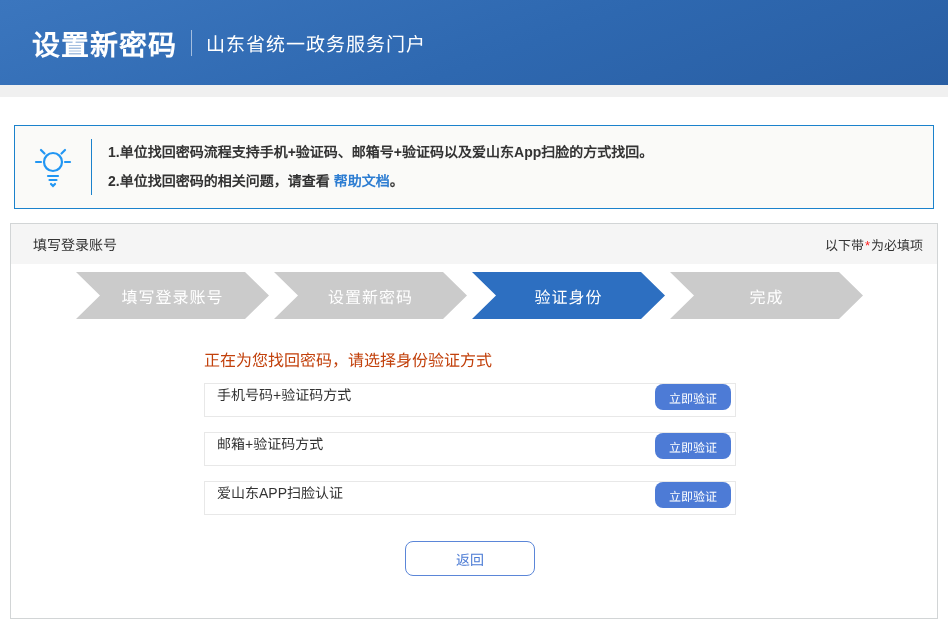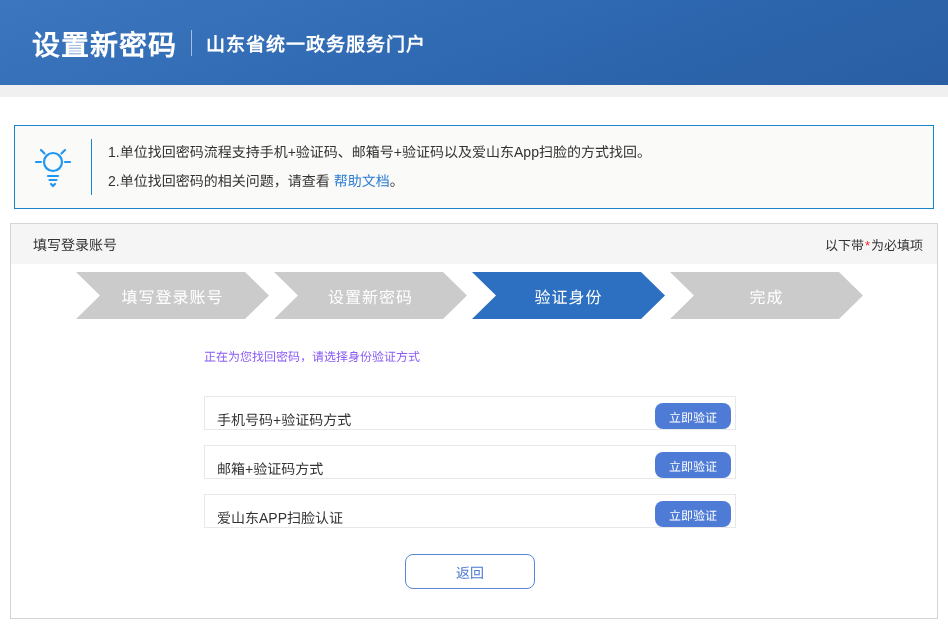--- a/index.html
+++ b/index.html
@@ -17,29 +17,29 @@
     color:#333;
   }
   
   .header{
     height:85px;
     background:linear-gradient(160deg,var(--header-g1) 0%,var(--header-g2) 55%,var(--header-g3) 100%);
     display:flex; align-items:center; padding-left:32px;
   }
   .header-title{color:#fff; font-size:28px; font-weight:bold; letter-spacing:1px;}
   .header-divider{width:1px; height:26px; background:rgba(255,255,255,.55); margin:0 14px;}
-  .header-subtitle{color:#fff; font-size:19px; font-weight:bold; letter-spacing:1px;}
+  .header-subtitle{color:#fff; font-size:19px; font-weight:normal; letter-spacing:1px;}
   .top-strip{height:12px; background:#f0f0f0;}
 
   
   .notice{
     margin:28px 14px 0; height:84px;
     border:1px solid var(--notice-border);
     background:#fafaf8;
-    display:flex; align-items:center;
+    display:flex; align-items:center;font-weight:bold;
   }
   .notice-icon-cell{width:76px; display:flex; justify-content:center; align-items:center; flex:0 0 76px;}
   .notice-divider{width:1px; height:56px; background:var(--notice-border); flex:0 0 1px;}
   .notice-text{margin-left:16px; font-size:14px; line-height:29px; color:#333;}
   .notice-link{color:var(--link); text-decoration:none; margin-left:4px; cursor:pointer;}
 
   
   .panel{
     margin:14px 10px 0; height:396px;
     border:1px solid #d2d5d6; background:#fff;
@@ -59,24 +59,24 @@
     background:var(--step-inactive);
     color:#fff; font-size:16px;
     display:flex; align-items:center; justify-content:center;
     clip-path:polygon(0 0, calc(100% - 24px) 0, 100% 50%, calc(100% - 24px) 100%, 0 100%, 24px 50%);
     letter-spacing:1px;
   }
   .step.active{background:var(--step-active);}
 
   
   .content{margin-left:193px; width:532px;}
-  .prompt{margin-top:28px; margin-bottom:32px; font-size:12px; color:#8b5cf6;}
+  .prompt{margin-top:28px; margin-bottom:12px; font-size:16px; color:#c2410c;}
   .option-row{
     height:34px; border:1px solid #e8e8e8; background:#fff;
-    display:flex; align-items:flex-end; justify-content:space-between;
+    display:flex; align-items:flex-start; justify-content:space-between;
     padding:0 4px 0 12px; margin-bottom:15px;
   }
   .option-label{font-size:14px; color:#333;}
   .verify-btn{
     width:76px; height:26px; border:none; border-radius:8px;
     background:var(--verify-btn); color:#fff; font-size:12px;
     cursor:pointer; font-family:inherit;
   }
   .back-btn{
     display:block; margin:26px auto 0;

